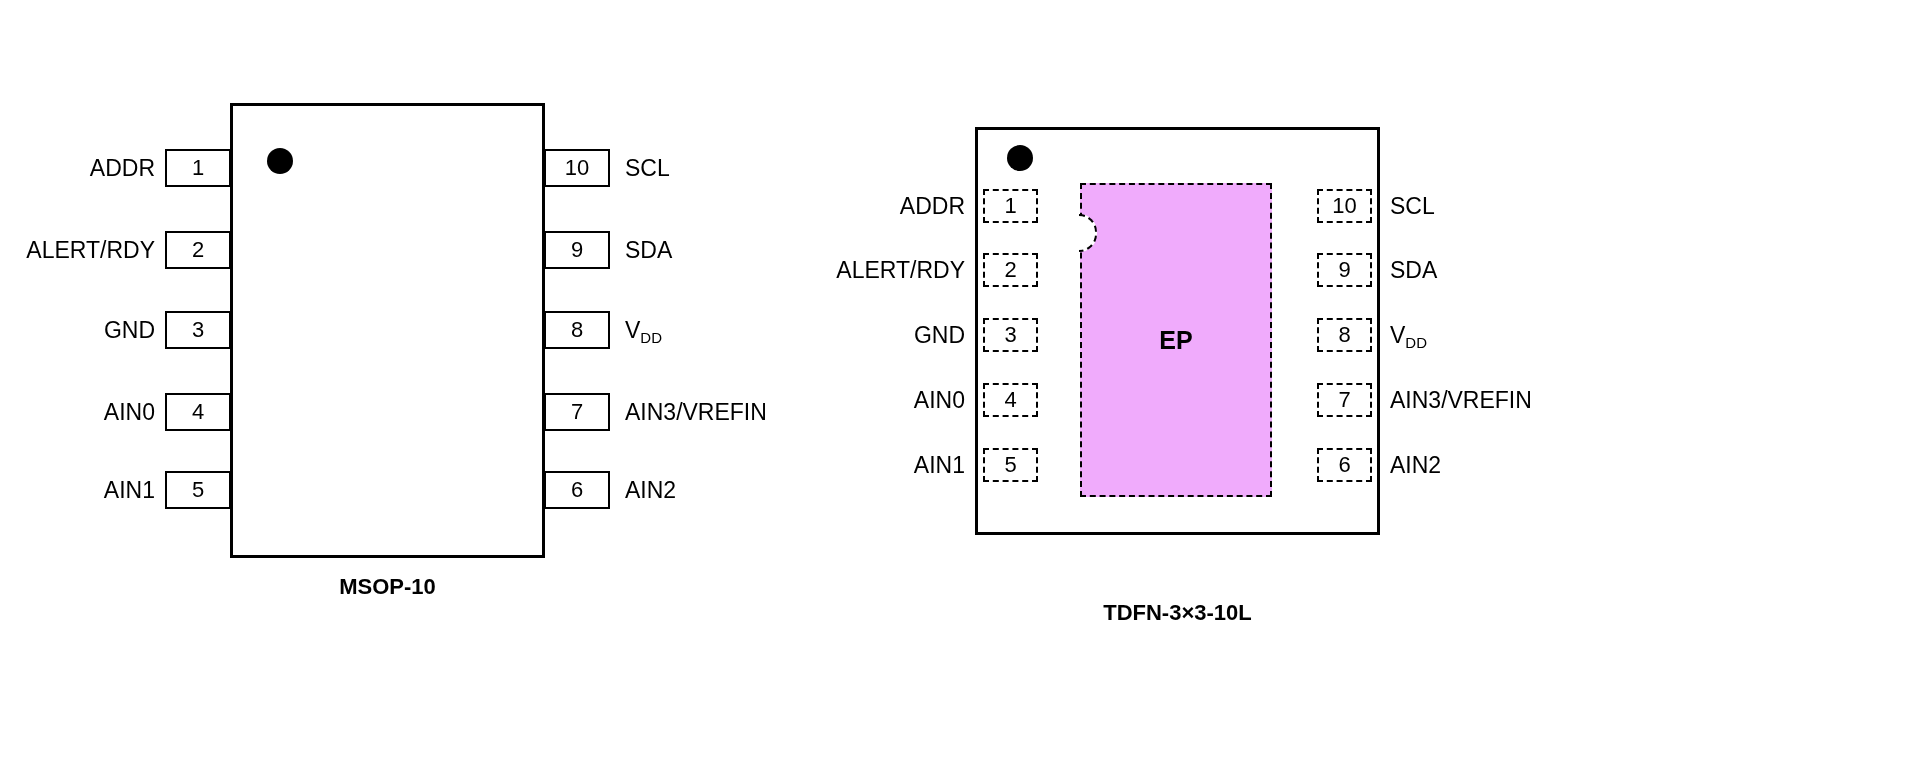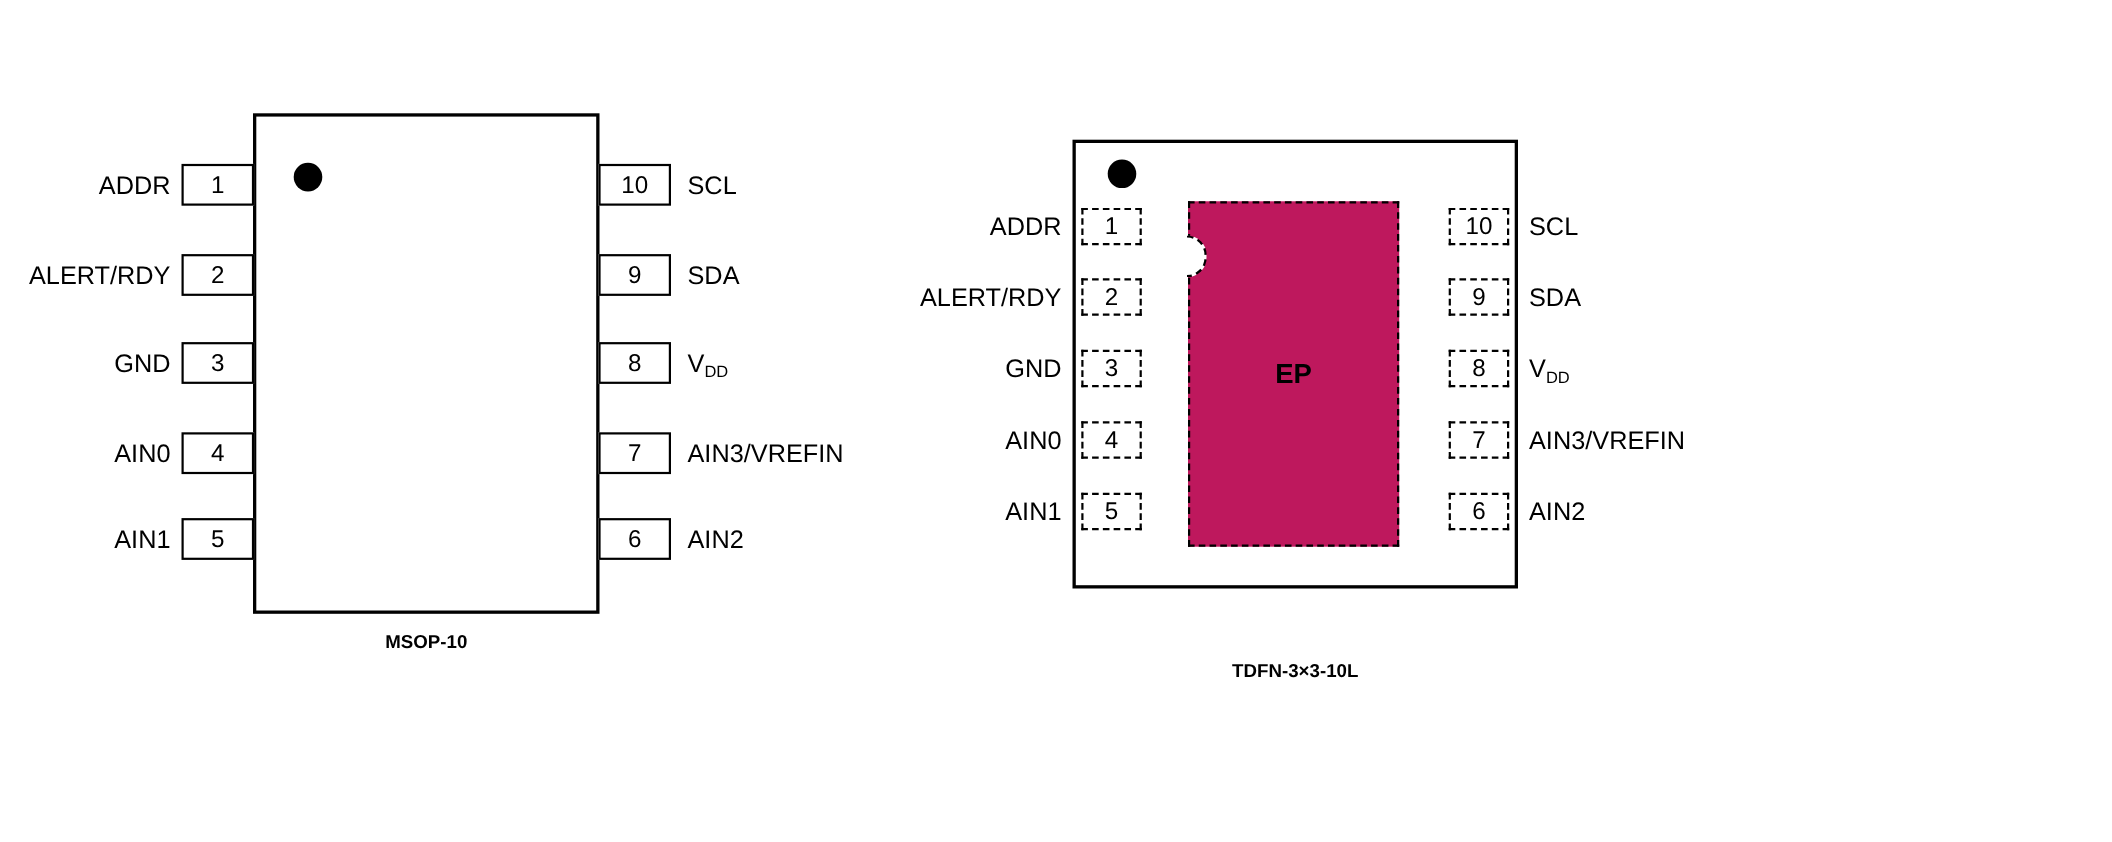--- a/index.html
+++ b/index.html
@@ -55,29 +55,29 @@
     height: 34px;
     line-height: 34px;
   }
   .right-align { text-align: right; }
   .sub {
     font-size: 15px;
     vertical-align: -5px;
   }
   .caption {
     position: absolute;
-    font-size: 17px;
+    font-size: 22px;
     font-weight: bold;
     text-align: center;
   }
   .ep-pad {
     position: absolute;
     border: 2px dashed #000;
     box-sizing: border-box;
-    background: #be185d;
+    background: #f0abfc;
     display: flex;
     align-items: center;
     justify-content: center;
     font-size: 25px;
     font-weight: bold;
   }
   .ep-notch {
     position: absolute;
     width: 16px;
     height: 34px;

